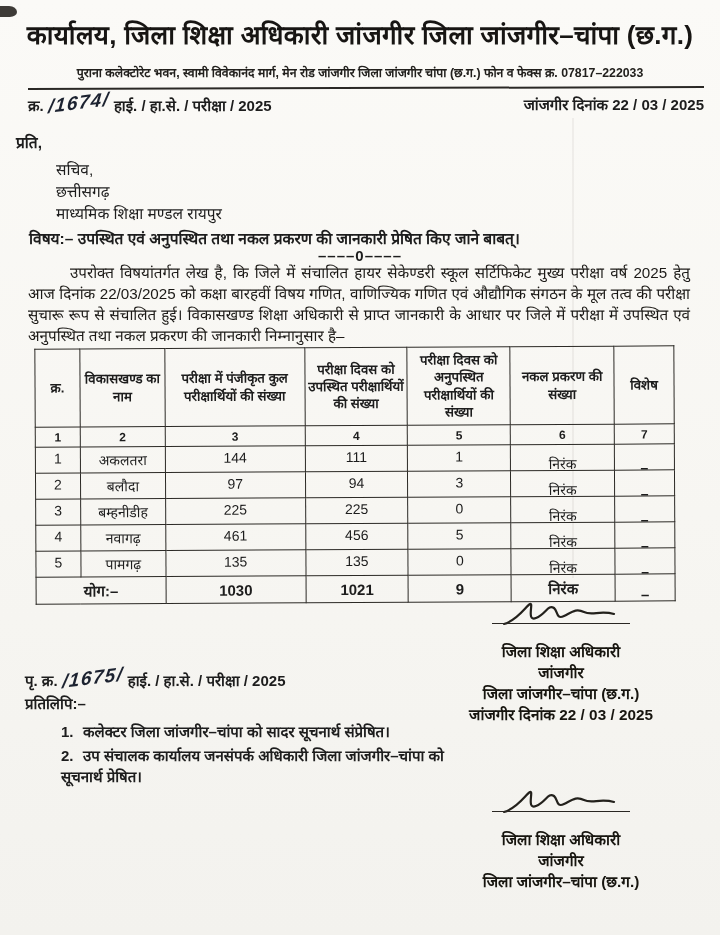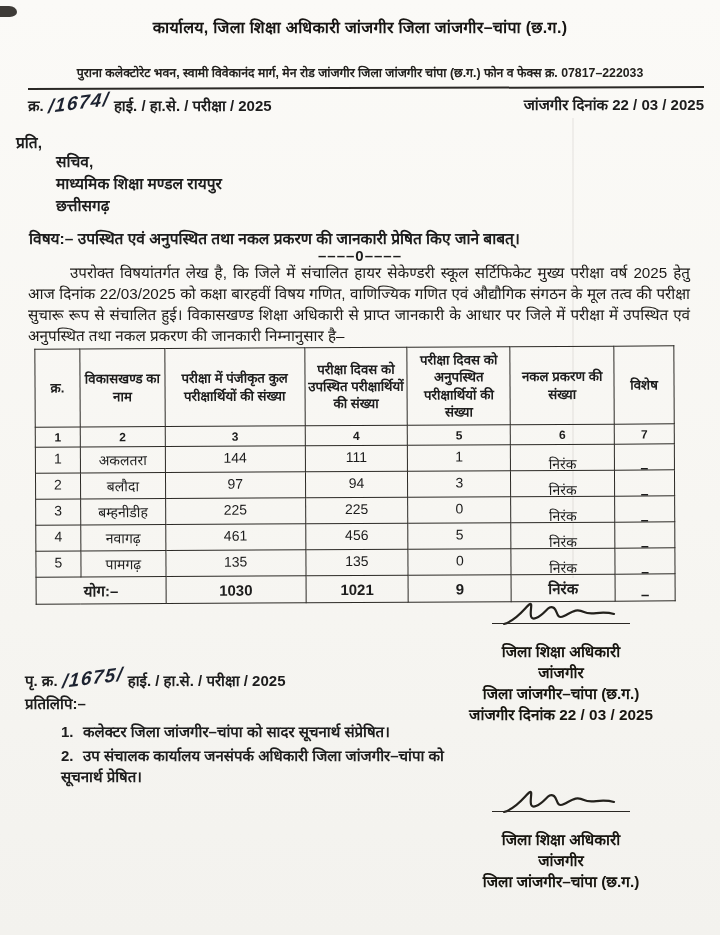--- a/index.html
+++ b/index.html
@@ -13,35 +13,35 @@
     background:linear-gradient(180deg,#fbfaf7 0%,#f7f6f2 55%,#f3f2ee 100%);
     color:#1d1d1d;
   }
   
   .corner-blob { position:absolute; left:0; top:6px; width:17px; height:11px;
     background:#23201c; border-radius:0 60% 55% 0/0 70% 60% 0; opacity:.88; }
   .crease { position:absolute; left:572px; top:118px; width:2px; height:460px;
     background:rgba(60,55,45,.06); }
   
   .title { position:absolute; top:16px; left:0; width:100%; text-align:center;
-    font-size:16px; font-weight:700; letter-spacing:.3px; color:#171513; }
+    font-size:26px; font-weight:700; letter-spacing:.3px; color:#171513; }
   .address { position:absolute; top:64px; left:0; width:100%; text-align:center;
     font-size:12.3px; font-weight:700; color:#22201d; }
   .rule { position:absolute; top:87px; left:28px; width:676px; height:0;
     border-top:2.2px solid #2a2825; transform:rotate(-.15deg); }
   .refline { position:absolute; top:94px; left:28px; width:676px;
     display:flex; justify-content:space-between; align-items:flex-start;
     font-size:15px; font-weight:700; }
   .hand { display:inline-block; font-style:italic; font-weight:700;
     font-size:19px; letter-spacing:1.5px; transform:rotate(-7deg) skewX(-12deg);
     color:#1c2230; position:relative; top:-2px; }
   
   .salutation { position:absolute; left:16px; top:131px; font-size:15.5px; font-weight:600; }
-  .recipient { position:absolute; left:56px; top:151px; font-size:15.5px;
-    font-weight:700; line-height:22px; }
+  .recipient { position:absolute; left:56px; top:159px; font-size:15.5px;
+    font-weight:400; line-height:22px; }
   
   .subject { position:absolute; left:29px; top:227px; width:660px;
     font-size:15.5px; font-weight:700; }
   .divider { position:absolute; left:0; top:247px; width:100%;
     text-align:center; font-size:15px; font-weight:700; letter-spacing:1px; }
   
   .bodytext { position:absolute; left:28px; top:262px; width:662px;
     font-size:15.2px; line-height:21px; text-align:justify; text-indent:42px;
     font-weight:400; color:#1b1916; }
   .bodytext b { font-weight:400; }
@@ -89,22 +89,22 @@
       <span>क्र.</span>
       <span class="hand">/1674/</span>
       <span>हाई. / हा.से. / परीक्षा / 2025</span>
     </div>
     <div>जांजगीर दिनांक  22 / 03 / 2025</div>
   </div>
 
   <div class="salutation">प्रति,</div>
   <div class="recipient">
     <div>सचिव,</div>
+    <div>छत्तीसगढ़</div>
     <div>माध्यमिक शिक्षा मण्डल रायपुर</div>
-    <div>छत्तीसगढ़</div>
   </div>
 
   <div class="subject">
     <span>विषय:–</span>
     <span>उपस्थित एवं अनुपस्थित तथा नकल प्रकरण की जानकारी प्रेषित किए जाने बाबत्।</span>
   </div>
   <div class="divider">––––0––––</div>
 
   <div class="bodytext"><span>उपरोक्त विषयांतर्गत लेख है, कि जिले में संचालित </span><b>हायर सेकेण्डरी स्कूल सर्टिफिकेट</b><span> मुख्य परीक्षा वर्ष 2025 हेतु आज </span><b>दिनांक 22/03/2025</b><span> को </span><b>कक्षा बारहवीं विषय गणित, वाणिज्यिक गणित एवं औद्यौगिक संगठन के मूल तत्व</b><span> की परीक्षा सुचारू रूप से संचालित हुई। विकासखण्ड शिक्षा अधिकारी से प्राप्त जानकारी के आधार पर जिले में परीक्षा में उपस्थित एवं अनुपस्थित तथा नकल प्रकरण की जानकारी निम्नानुसार है–</span></div>
 

